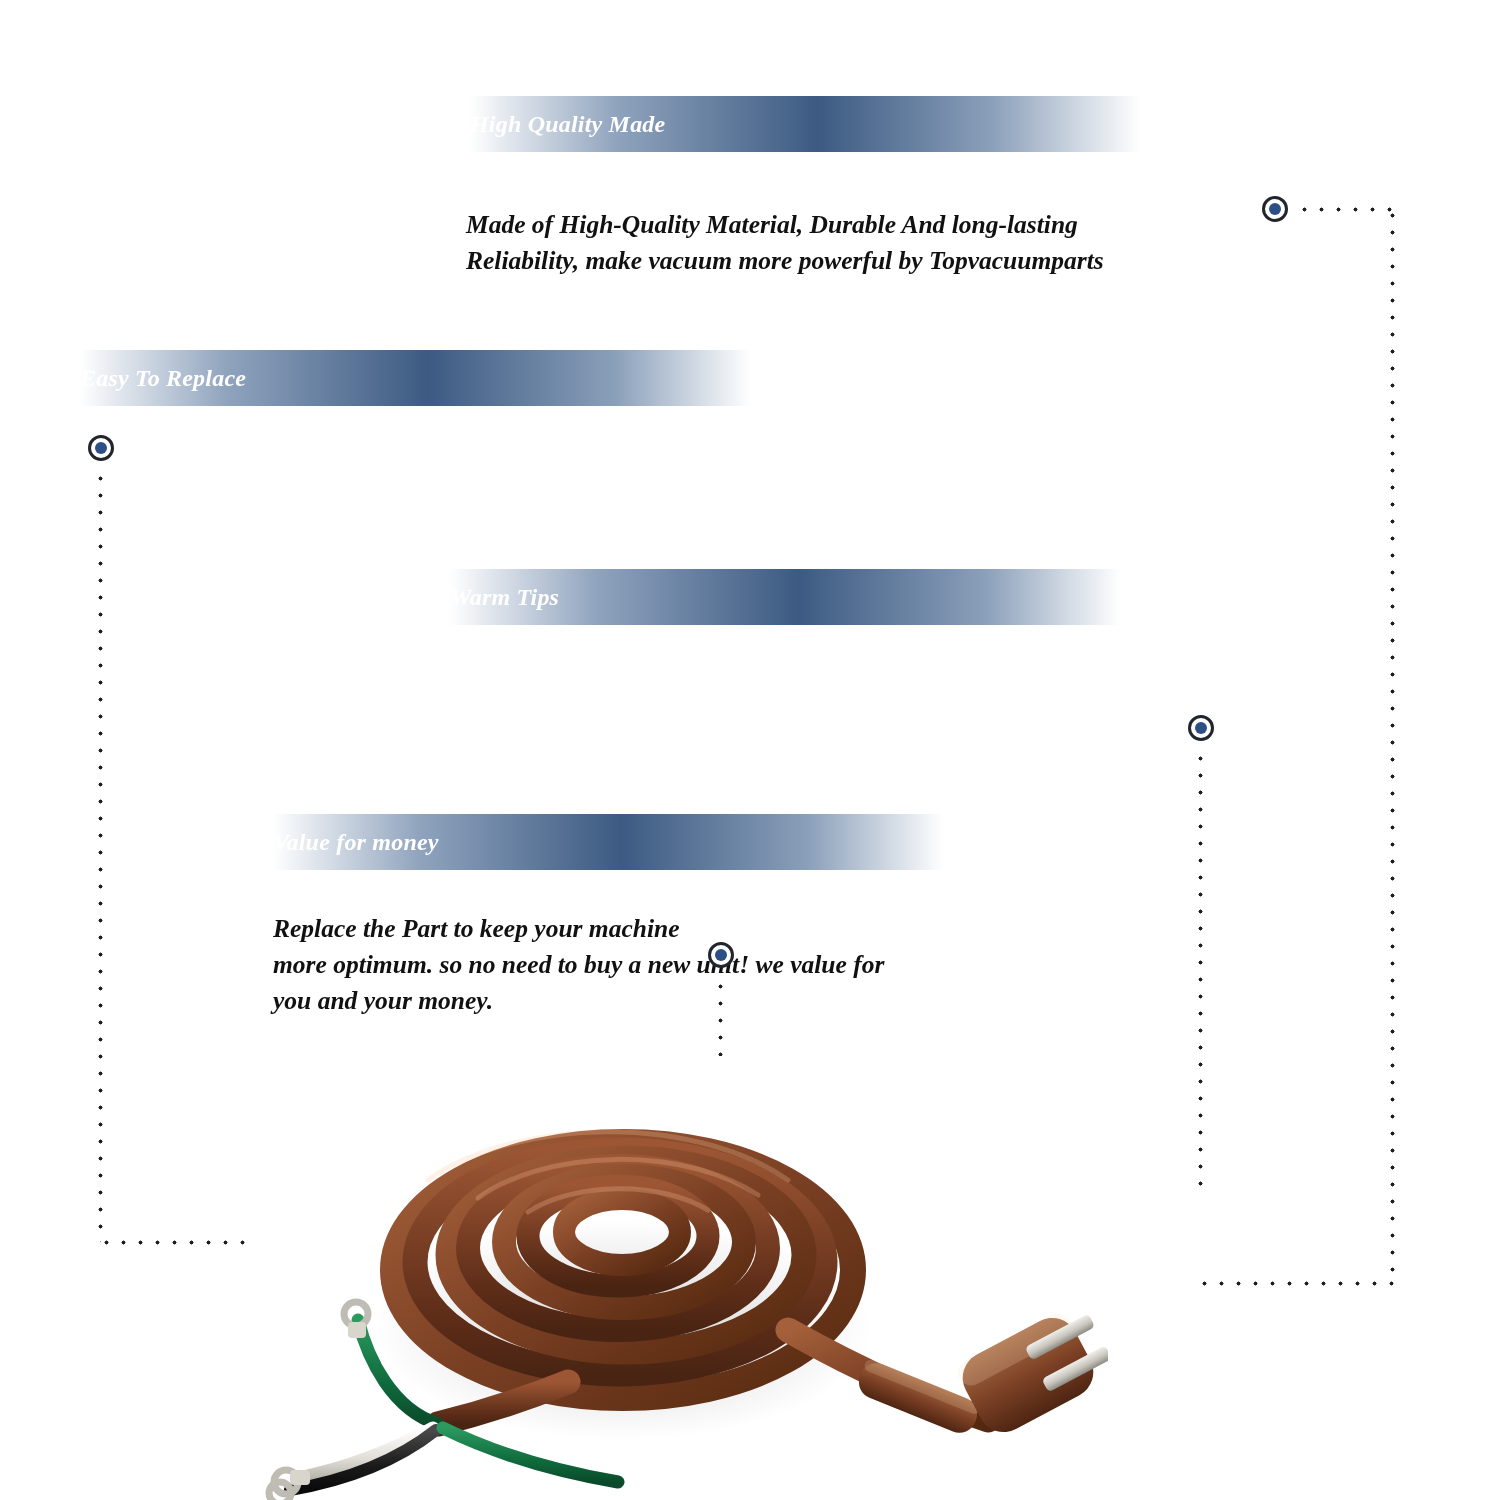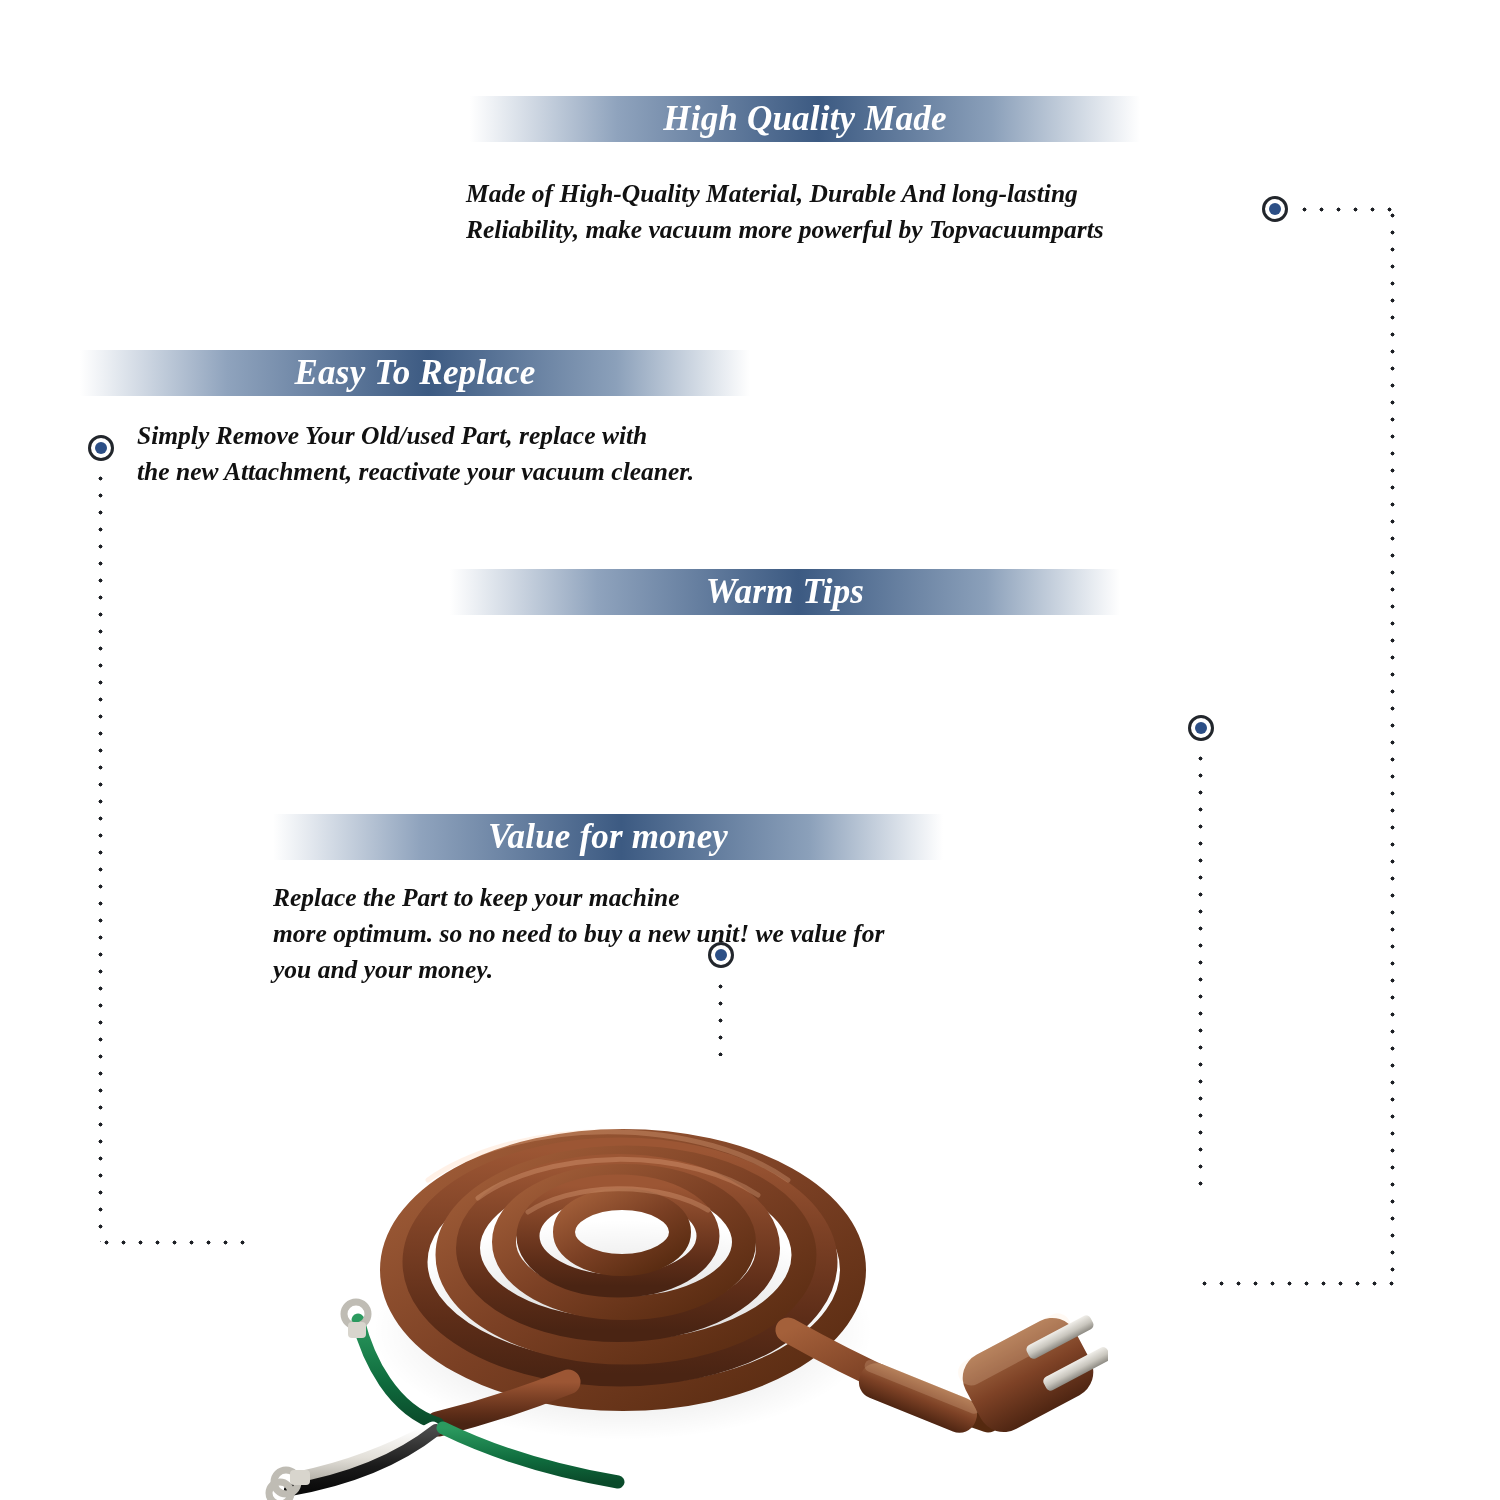--- a/index.html
+++ b/index.html
@@ -12,28 +12,27 @@
     width: 1500px;
     height: 1500px;
     background: #ffffff;
     overflow: hidden;
     font-family: "Liberation Serif", serif;
   }
 
   
   .banner {
     position: absolute;
-    height: 46px;
+    height: 56px;
     display: flex;
     align-items: center;
-    justify-content: center;
     color: #ffffff;
     font-style: italic;
     font-weight: bold;
-    font-size: 35px;
+    font-size: 24px;
     letter-spacing: 0.2px;
     white-space: nowrap;
   }
   .banner.b1 {
     left: 470px; top: 96px; width: 670px;
     background: linear-gradient(to right, #ffffff 0%, #8fa3bd 22%, #3c5a82 52%, #8ba0ba 78%, #ffffff 100%);
   }
   .banner.b2 {
     left: 80px; top: 350px; width: 670px;
     background: linear-gradient(to right, #ffffff 0%, #8fa3bd 22%, #3c5a82 52%, #8ba0ba 80%, #ffffff 100%);
@@ -50,20 +49,21 @@
 
   
   .para {
     position: absolute;
     color: #111111;
     font-style: italic;
     font-weight: bold;
     font-size: 25.5px;
     line-height: 36px;
     white-space: pre-line;
+    margin-top: 31px;
   }
   .para.p1 { left: 466px; top: 176px; width: 760px; }
   .para.p2 { left: 137px; top: 418px; width: 700px; }
   .para.p3 { left: 440px; top: 645px; width: 840px; text-align: center; }
   .para.p4 { left: 273px; top: 880px; width: 740px; }
 
   
   .node {
     position: absolute;
     width: 26px;
@@ -120,22 +120,20 @@
 Reliability, make vacuum more powerful by Topvacuumparts</div>
 
   <div class="node" style="left:1262px; top:196px;"></div>
   <div class="dline-h" style="left:1296px; top:207px; width:98px;"></div>
   <div class="dline-v" style="left:1390px; top:207px; height:1078px;"></div>
   <div class="dline-h" style="left:1196px; top:1281px; width:198px;"></div>
 
   <div class="banner b2">
     <span>Easy To Replace</span>
   </div>
-  <div class="para p2">Simply Remove Your Old/used Part, replace with
-the new Attachment, reactivate your vacuum cleaner.</div>
 
   <div class="node" style="left:88px; top:435px;"></div>
   <div class="dline-v" style="left:98px; top:470px; height:772px;"></div>
   <div class="dline-h" style="left:98px; top:1240px; width:152px;"></div>
 
   <div class="banner b3">
     <span>Warm Tips</span>
   </div>
 
   <div class="node" style="left:1188px; top:715px;"></div>

